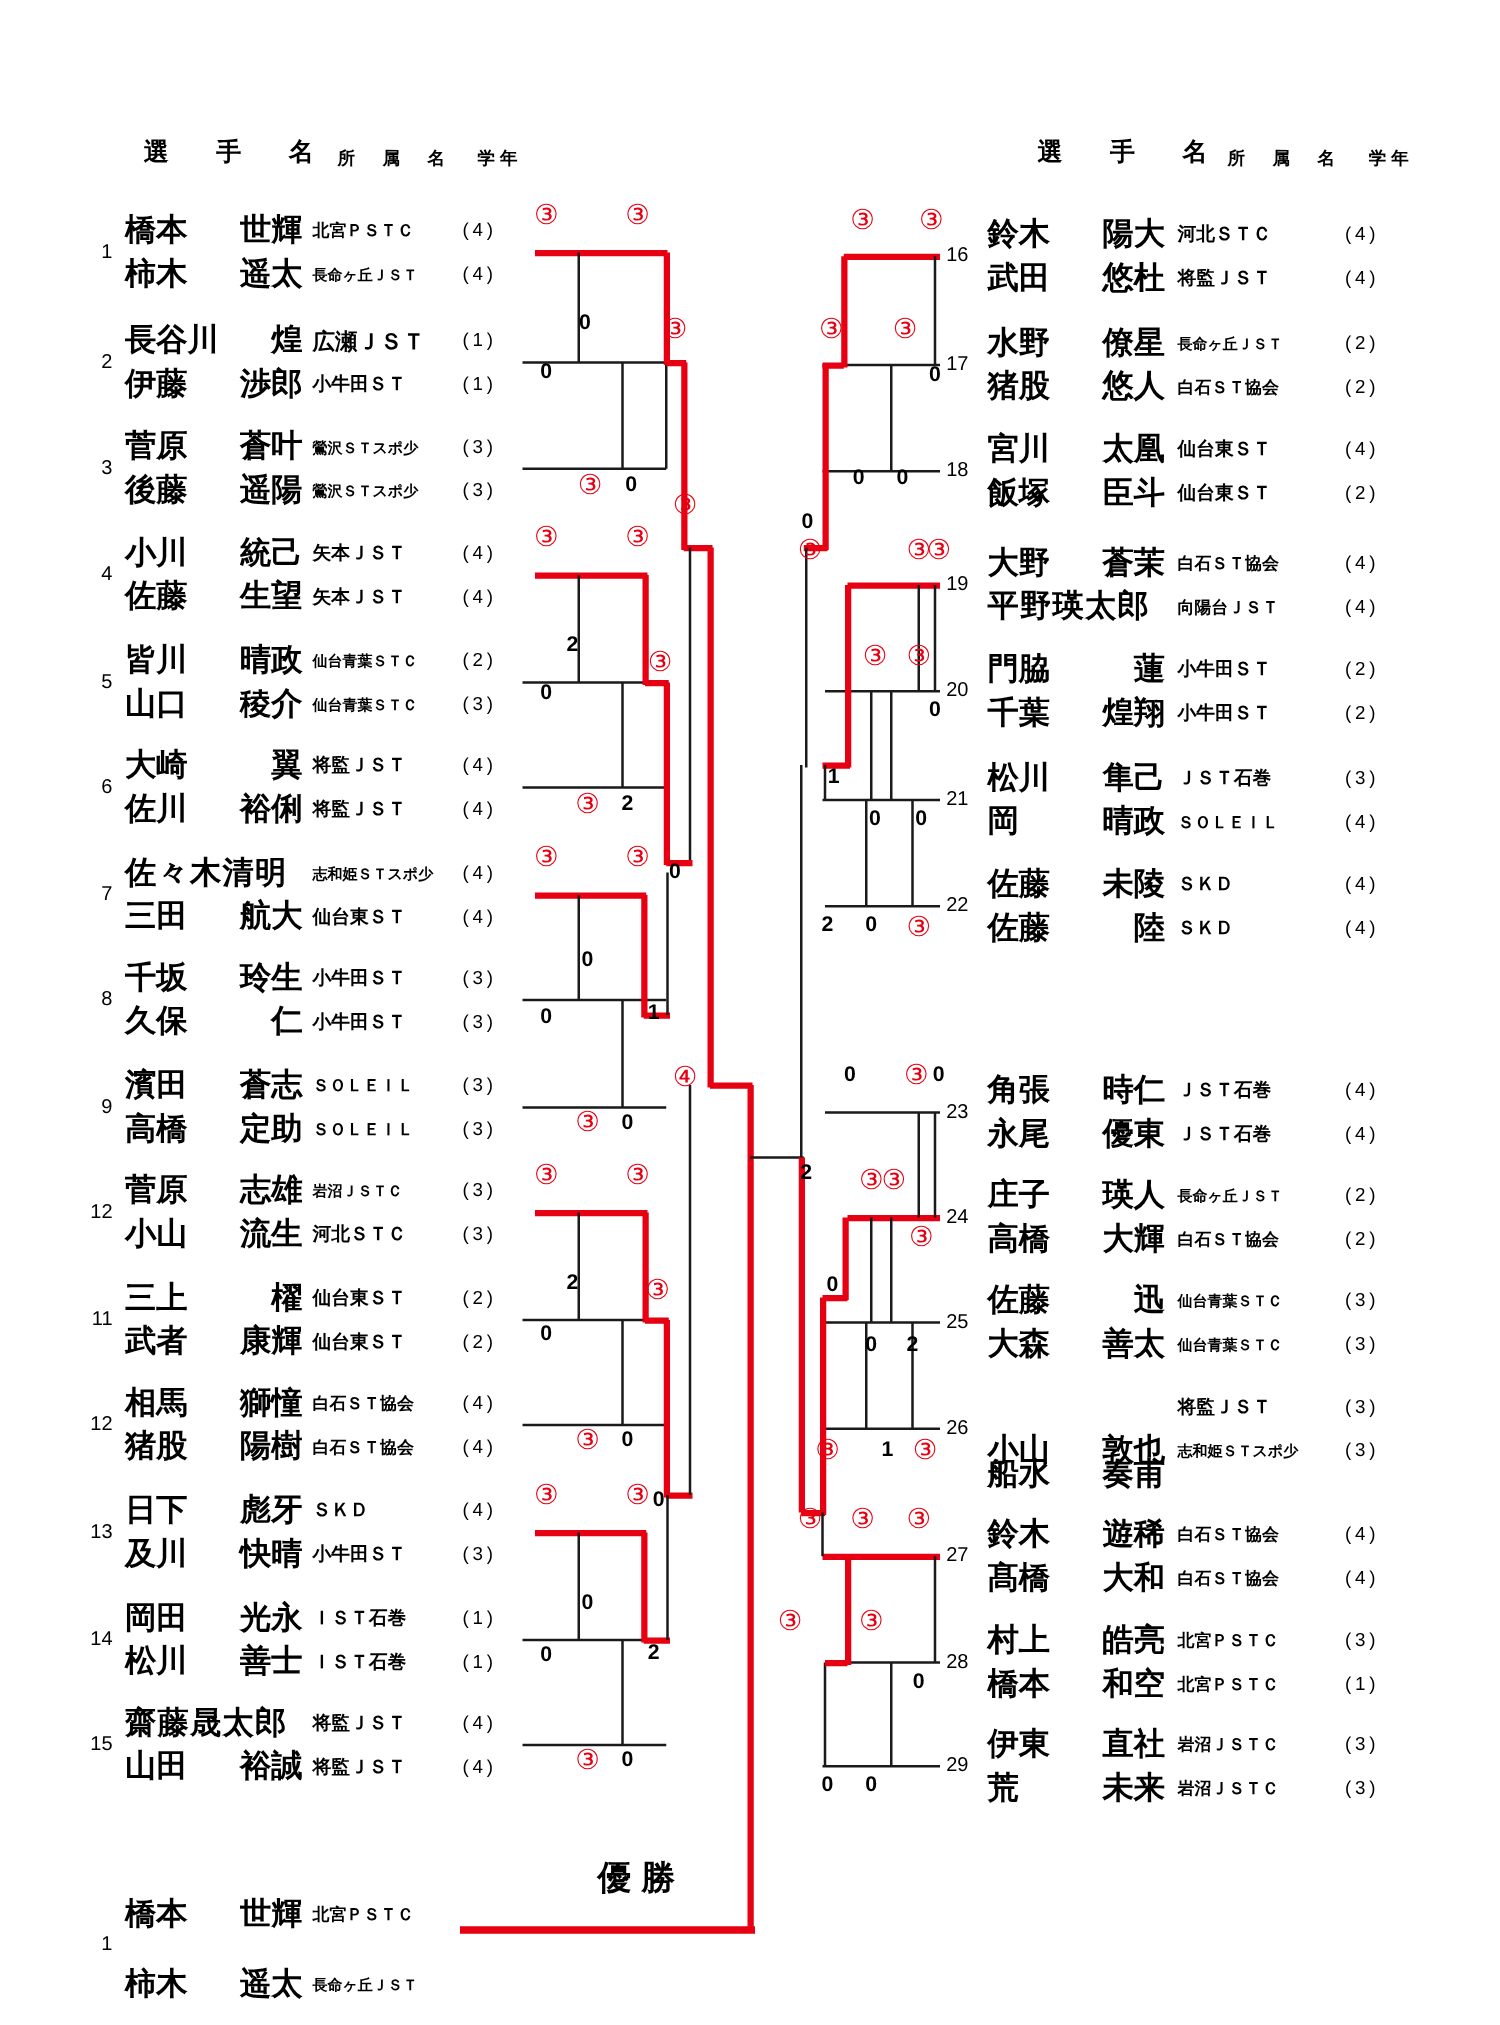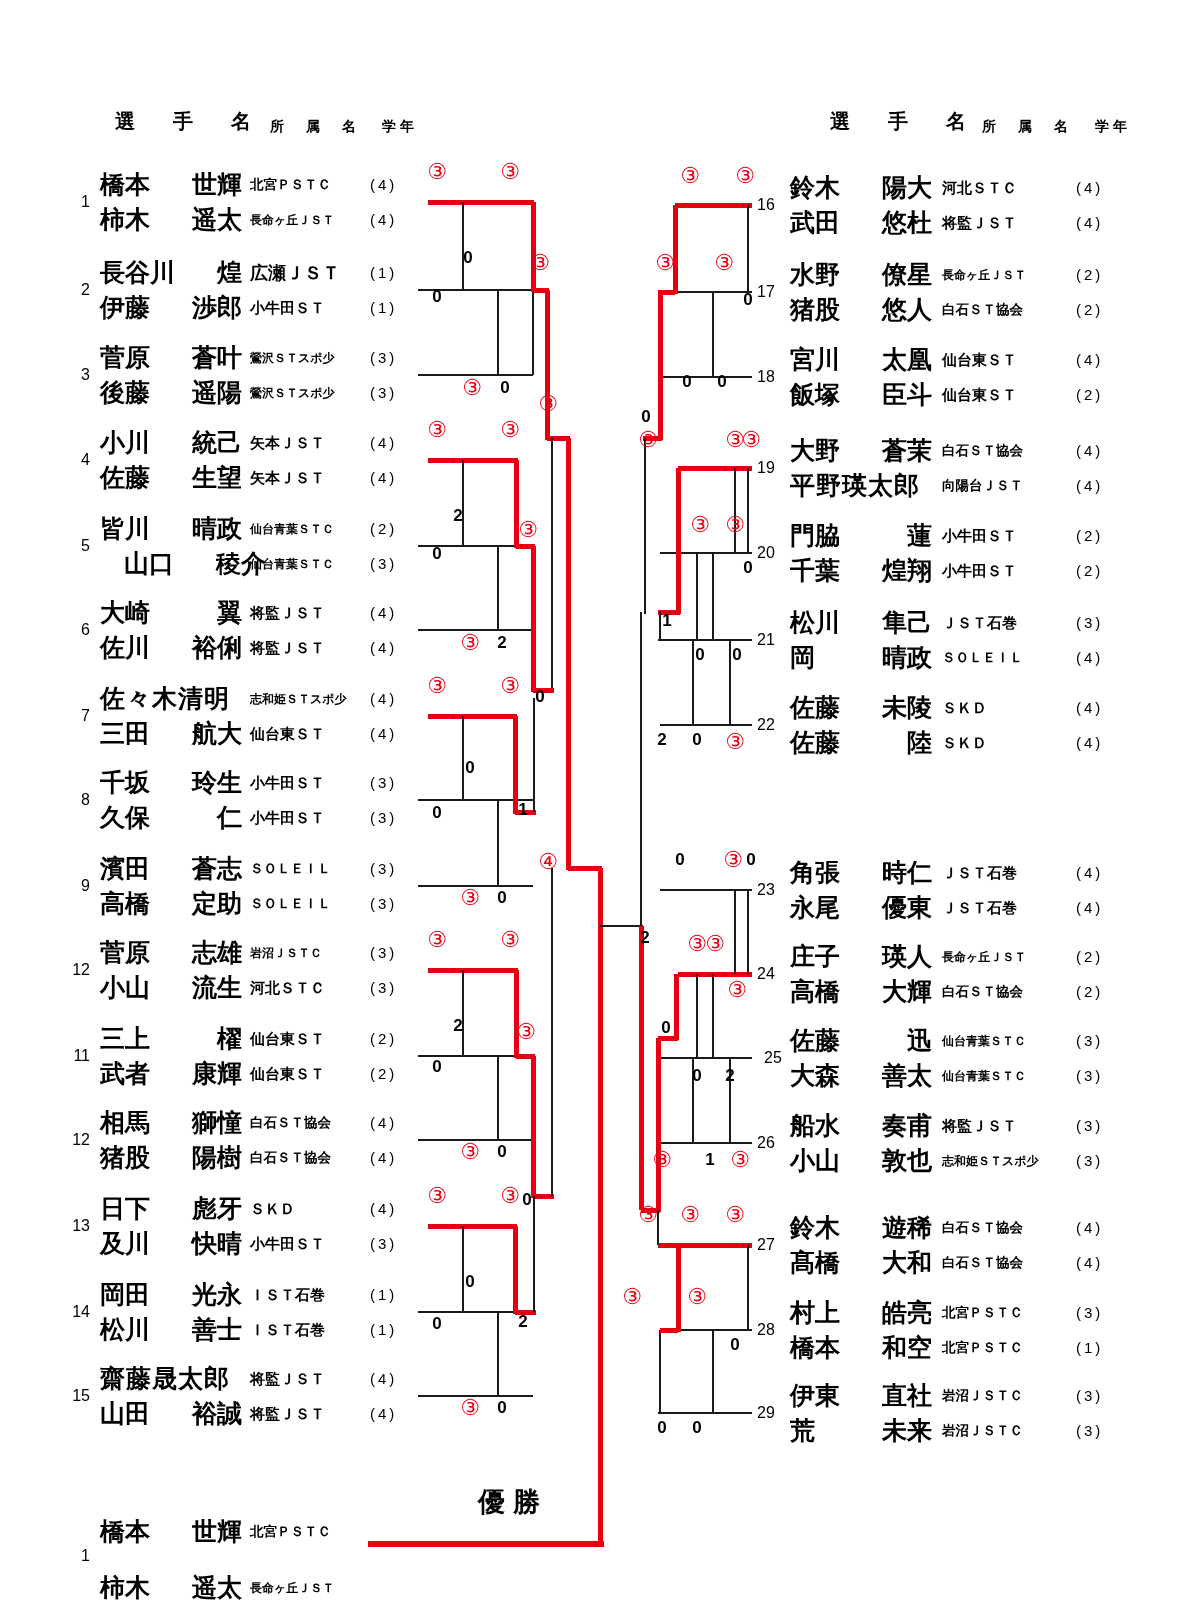--- a/index.html
+++ b/index.html
@@ -200,21 +200,21 @@
       </div>
       <div class="club" style="left: 250px; top: 462px; width: 120px; font-size: 15px;">矢本ＪＳＴ</div>
       <div class="grade" style="left: 370px; top: 462px; width: 46px;">(4)</div>
       <div class="num" style="left: 58px; top: 535px; width: 32px; text-align: right;">5</div>
       <div class="nm" style="left: 100px; top: 513px; width: 142px;">
         <span>皆川</span>
         <span>晴政</span>
       </div>
       <div class="club" style="left: 250px; top: 513px; width: 120px; font-size: 12px;">仙台青葉ＳＴＣ</div>
       <div class="grade" style="left: 370px; top: 513px; width: 46px;">(2)</div>
-      <div class="nm" style="left: 100px; top: 548px; width: 142px; margin-left: 24px;">
+      <div class="nm" style="left: 100px; top: 548px; width: 142px;">
         <span>山口</span>
         <span>稜介</span>
       </div>
       <div class="club" style="left: 250px; top: 548px; width: 120px; font-size: 12px;">仙台青葉ＳＴＣ</div>
       <div class="grade" style="left: 370px; top: 548px; width: 46px;">(3)</div>
       <div class="num" style="left: 58px; top: 619px; width: 32px; text-align: right;">6</div>
       <div class="nm" style="left: 100px; top: 597px; width: 142px;">
         <span>大崎</span>
         <span>翼</span>
       </div>
@@ -450,35 +450,35 @@
         <span>瑛人</span>
       </div>
       <div class="club" style="left: 942px; top: 941px; width: 120px; font-size: 12px;">長命ヶ丘ＪＳＴ</div>
       <div class="grade" style="left: 1076px; top: 941px; width: 46px;">(2)</div>
       <div class="nm" style="left: 790px; top: 976px; width: 142px;">
         <span>高橋</span>
         <span>大輝</span>
       </div>
       <div class="club" style="left: 942px; top: 976px; width: 120px; font-size: 13.5px;">白石ＳＴ協会</div>
       <div class="grade" style="left: 1076px; top: 976px; width: 46px;">(2)</div>
-      <div class="num" style="left: 757px; top: 1047px; width: 32px; text-align: center;">25</div>
+      <div class="num" style="left: 757px; top: 1047px; width: 32px; text-align: left;">25</div>
       <div class="nm" style="left: 790px; top: 1025px; width: 142px;">
         <span>佐藤</span>
         <span>迅</span>
       </div>
       <div class="club" style="left: 942px; top: 1025px; width: 120px; font-size: 12px;">仙台青葉ＳＴＣ</div>
       <div class="grade" style="left: 1076px; top: 1025px; width: 46px;">(3)</div>
       <div class="nm" style="left: 790px; top: 1060px; width: 142px;">
         <span>大森</span>
         <span>善太</span>
       </div>
       <div class="club" style="left: 942px; top: 1060px; width: 120px; font-size: 12px;">仙台青葉ＳＴＣ</div>
       <div class="grade" style="left: 1076px; top: 1060px; width: 46px;">(3)</div>
       <div class="num" style="left: 757px; top: 1132px; width: 32px; text-align: left;">26</div>
-      <div class="nm" style="left: 790px; top: 1110px; width: 142px; align-items: flex-end;">
+      <div class="nm" style="left: 790px; top: 1164px; width: 142px; align-items: flex-end;">
         <span>船水</span>
         <span>奏甫</span>
       </div>
       <div class="club" style="left: 942px; top: 1110px; width: 120px; font-size: 15px;">将監ＪＳＴ</div>
       <div class="grade" style="left: 1076px; top: 1110px; width: 46px;">(3)</div>
       <div class="nm" style="left: 790px; top: 1145px; width: 142px;">
         <span>小山</span>
         <span>敦也</span>
       </div>
       <div class="club" style="left: 942px; top: 1145px; width: 120px; font-size: 12px;">志和姫ＳＴスポ少</div>

